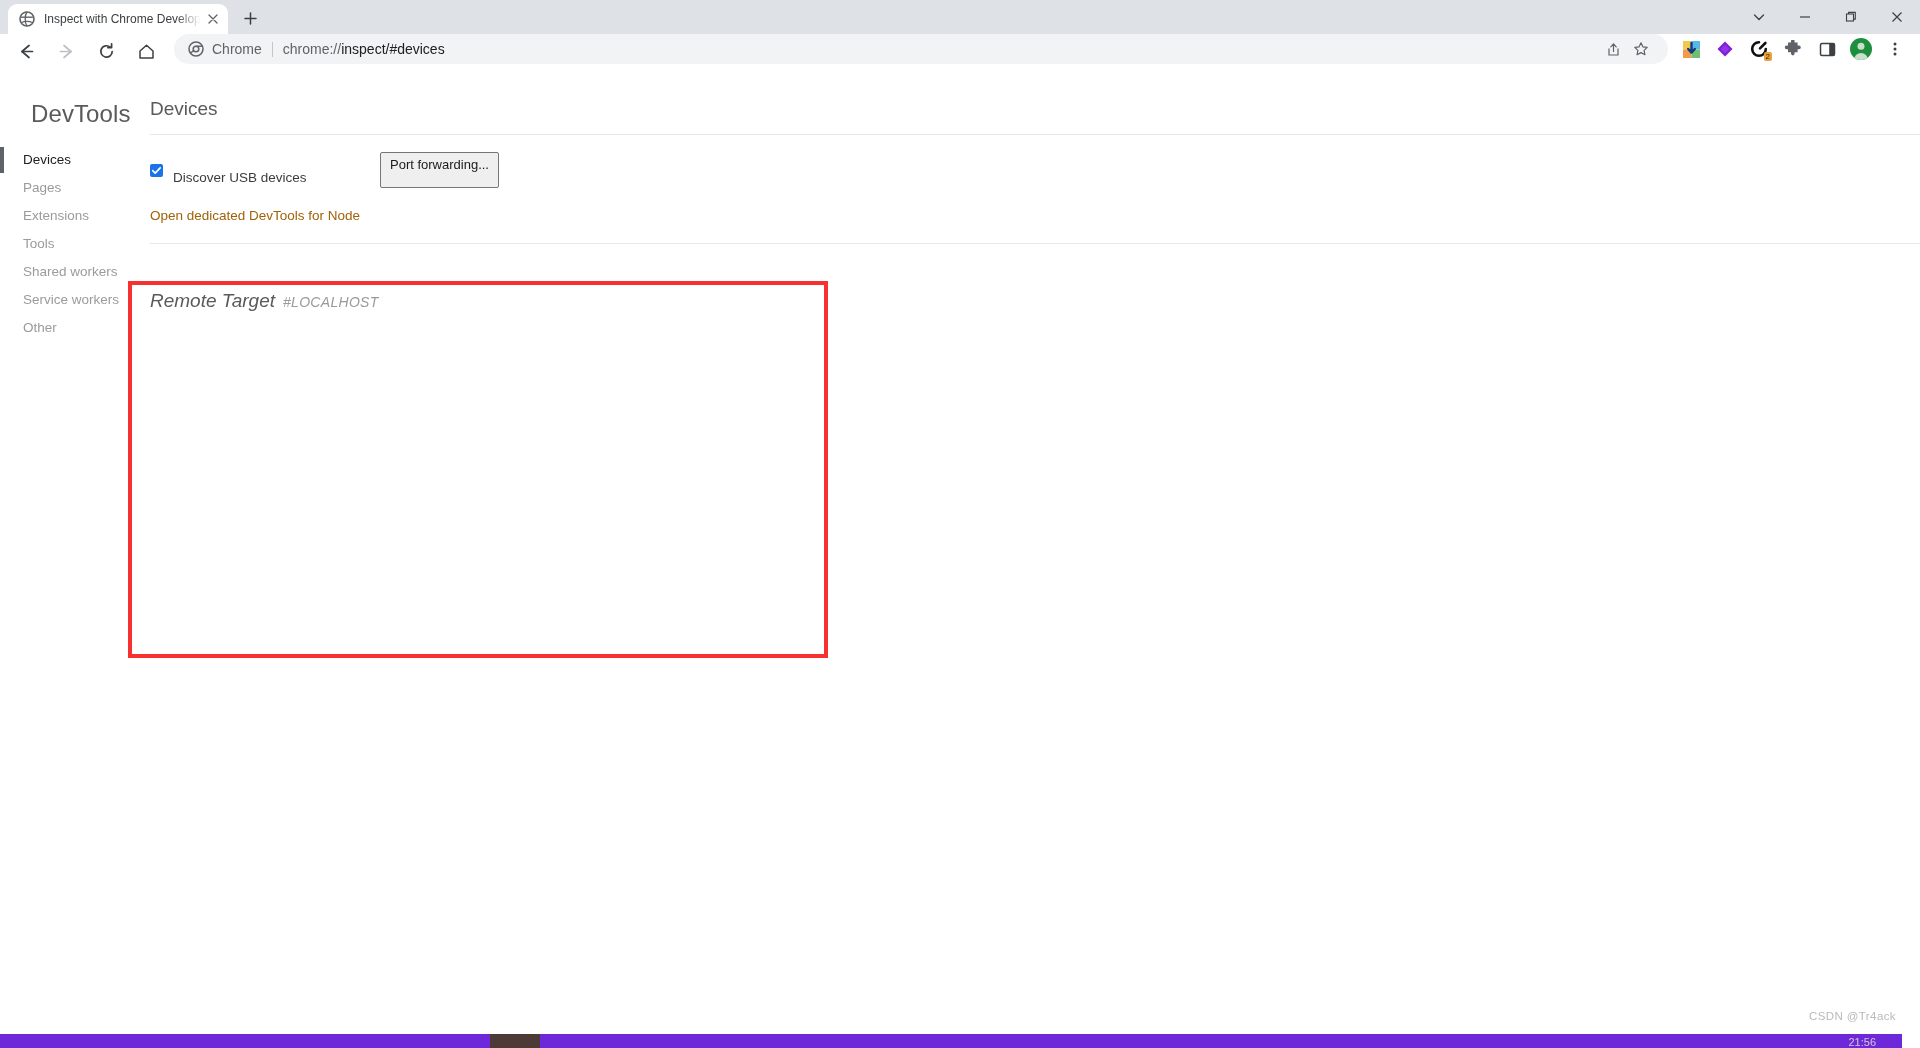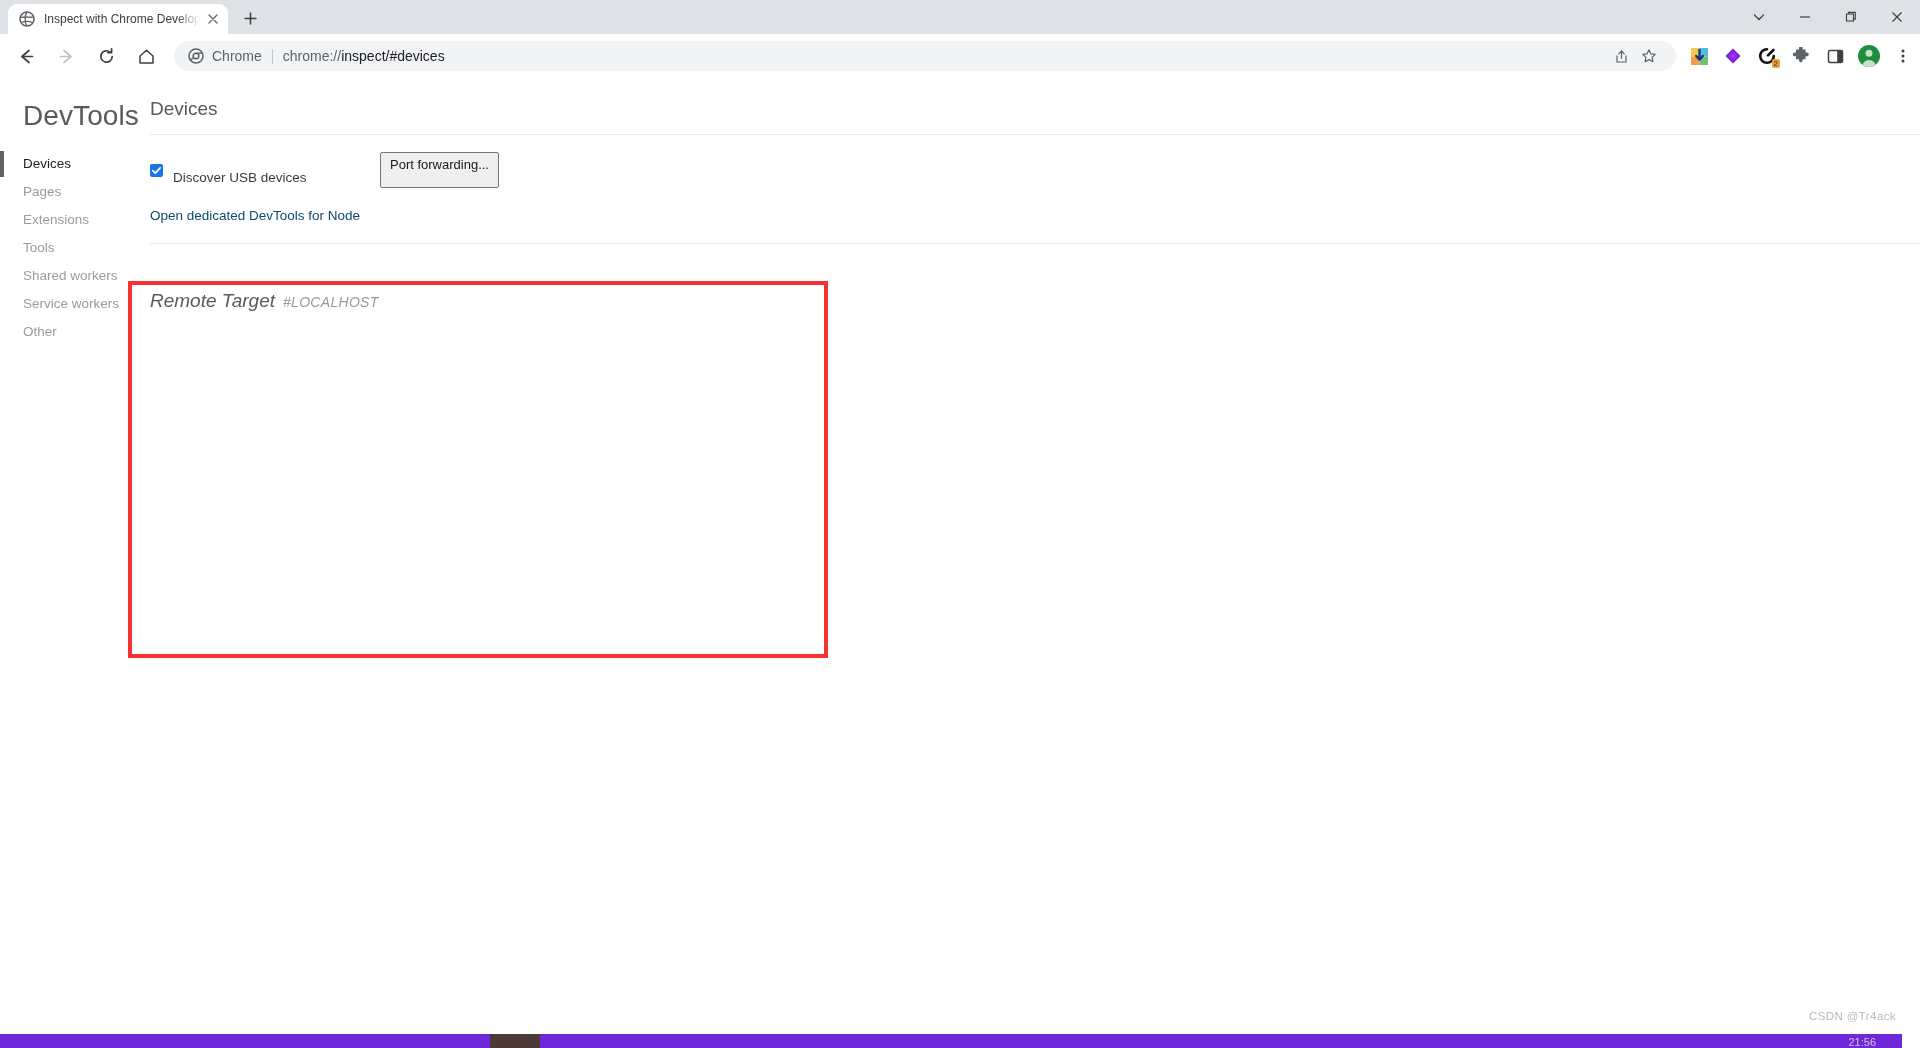--- a/index.html
+++ b/index.html
@@ -69,22 +69,22 @@
   .wc-btn {
     width: 46px; height: 34px;
     display: flex; align-items: center; justify-content: center;
   }
 
   
   .toolbar {
     height: 44px;
     background: #ffffff;
     display: flex;
-    align-items: center;
-    padding: 0 0 0 6px;
+    align-items: flex-start;
+    padding: 0 8px 0 6px;
     position: relative;
   }
   .nav-btn {
     width: 34px; height: 34px;
     margin: 0 3px;
     display: flex; align-items: center; justify-content: center;
     border-radius: 50%;
     flex: 0 0 34px;
   }
   .omnibox {
@@ -145,24 +145,24 @@
     background: #ffffff;
     display: flex;
   }
   .sidebar {
     width: 150px;
     flex: 0 0 150px;
     padding-top: 22px;
     position: relative;
   }
   .sidebar-title {
-    font-size: 28px;
+    font-size: 24px;
     color: #5a5a5a;
     font-weight: normal;
-    padding-left: 23px;
+    padding-left: 31px;
     margin-bottom: 18px;
     letter-spacing: .1px;
   }
   .side-item {
     font-size: 13.5px;
     color: #9b9b9b;
     padding: 6px 0 6px 23px;
     position: relative;
     line-height: 16px;
   }
@@ -217,21 +217,21 @@
     border: 1px solid #767676;
     border-radius: 2px;
     padding: 4px 9px 15px 9px;
     line-height: 15px;
     cursor: default;
   }
   .node-link {
     display: inline-block;
     margin-top: 20px;
     font-size: 13.5px;
-    color: #0c4a6e;
+    color: #a16207;
     cursor: pointer;
   }
   .hr2 {
     height: 1px;
     background: #e8e8e8;
     margin-top: 19px;
   }
 
   .redbox {
     position: absolute;

